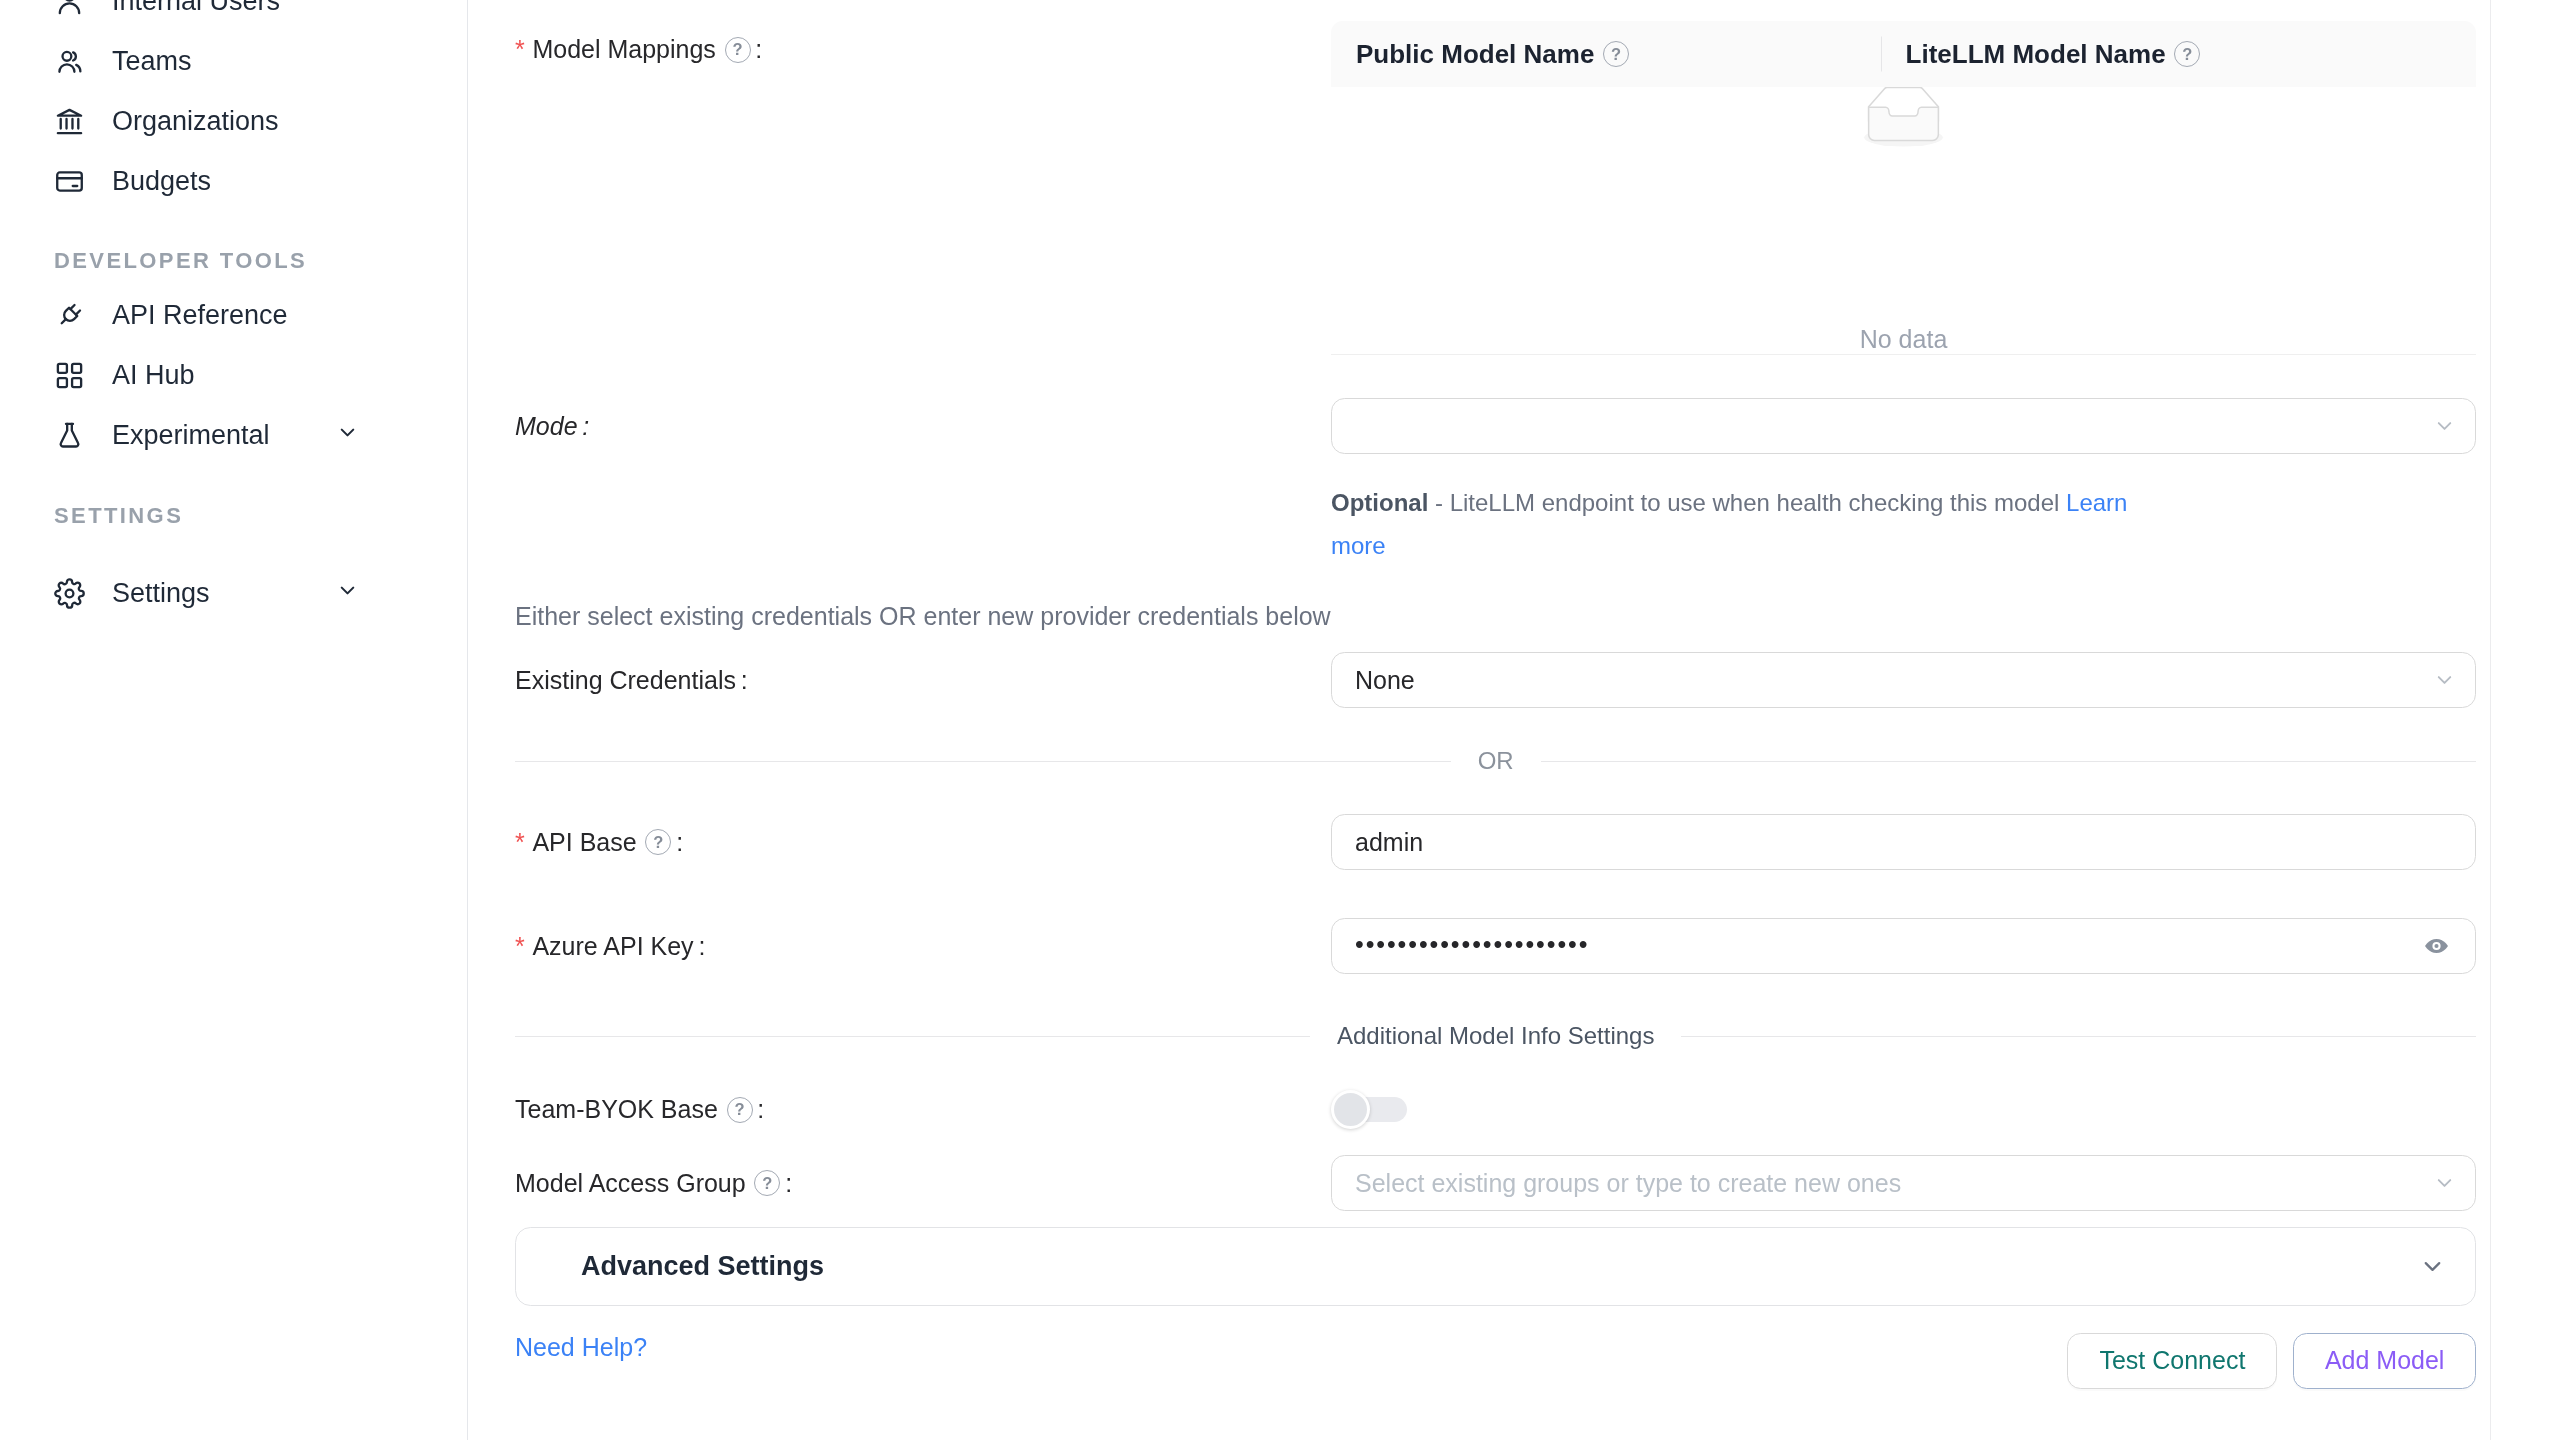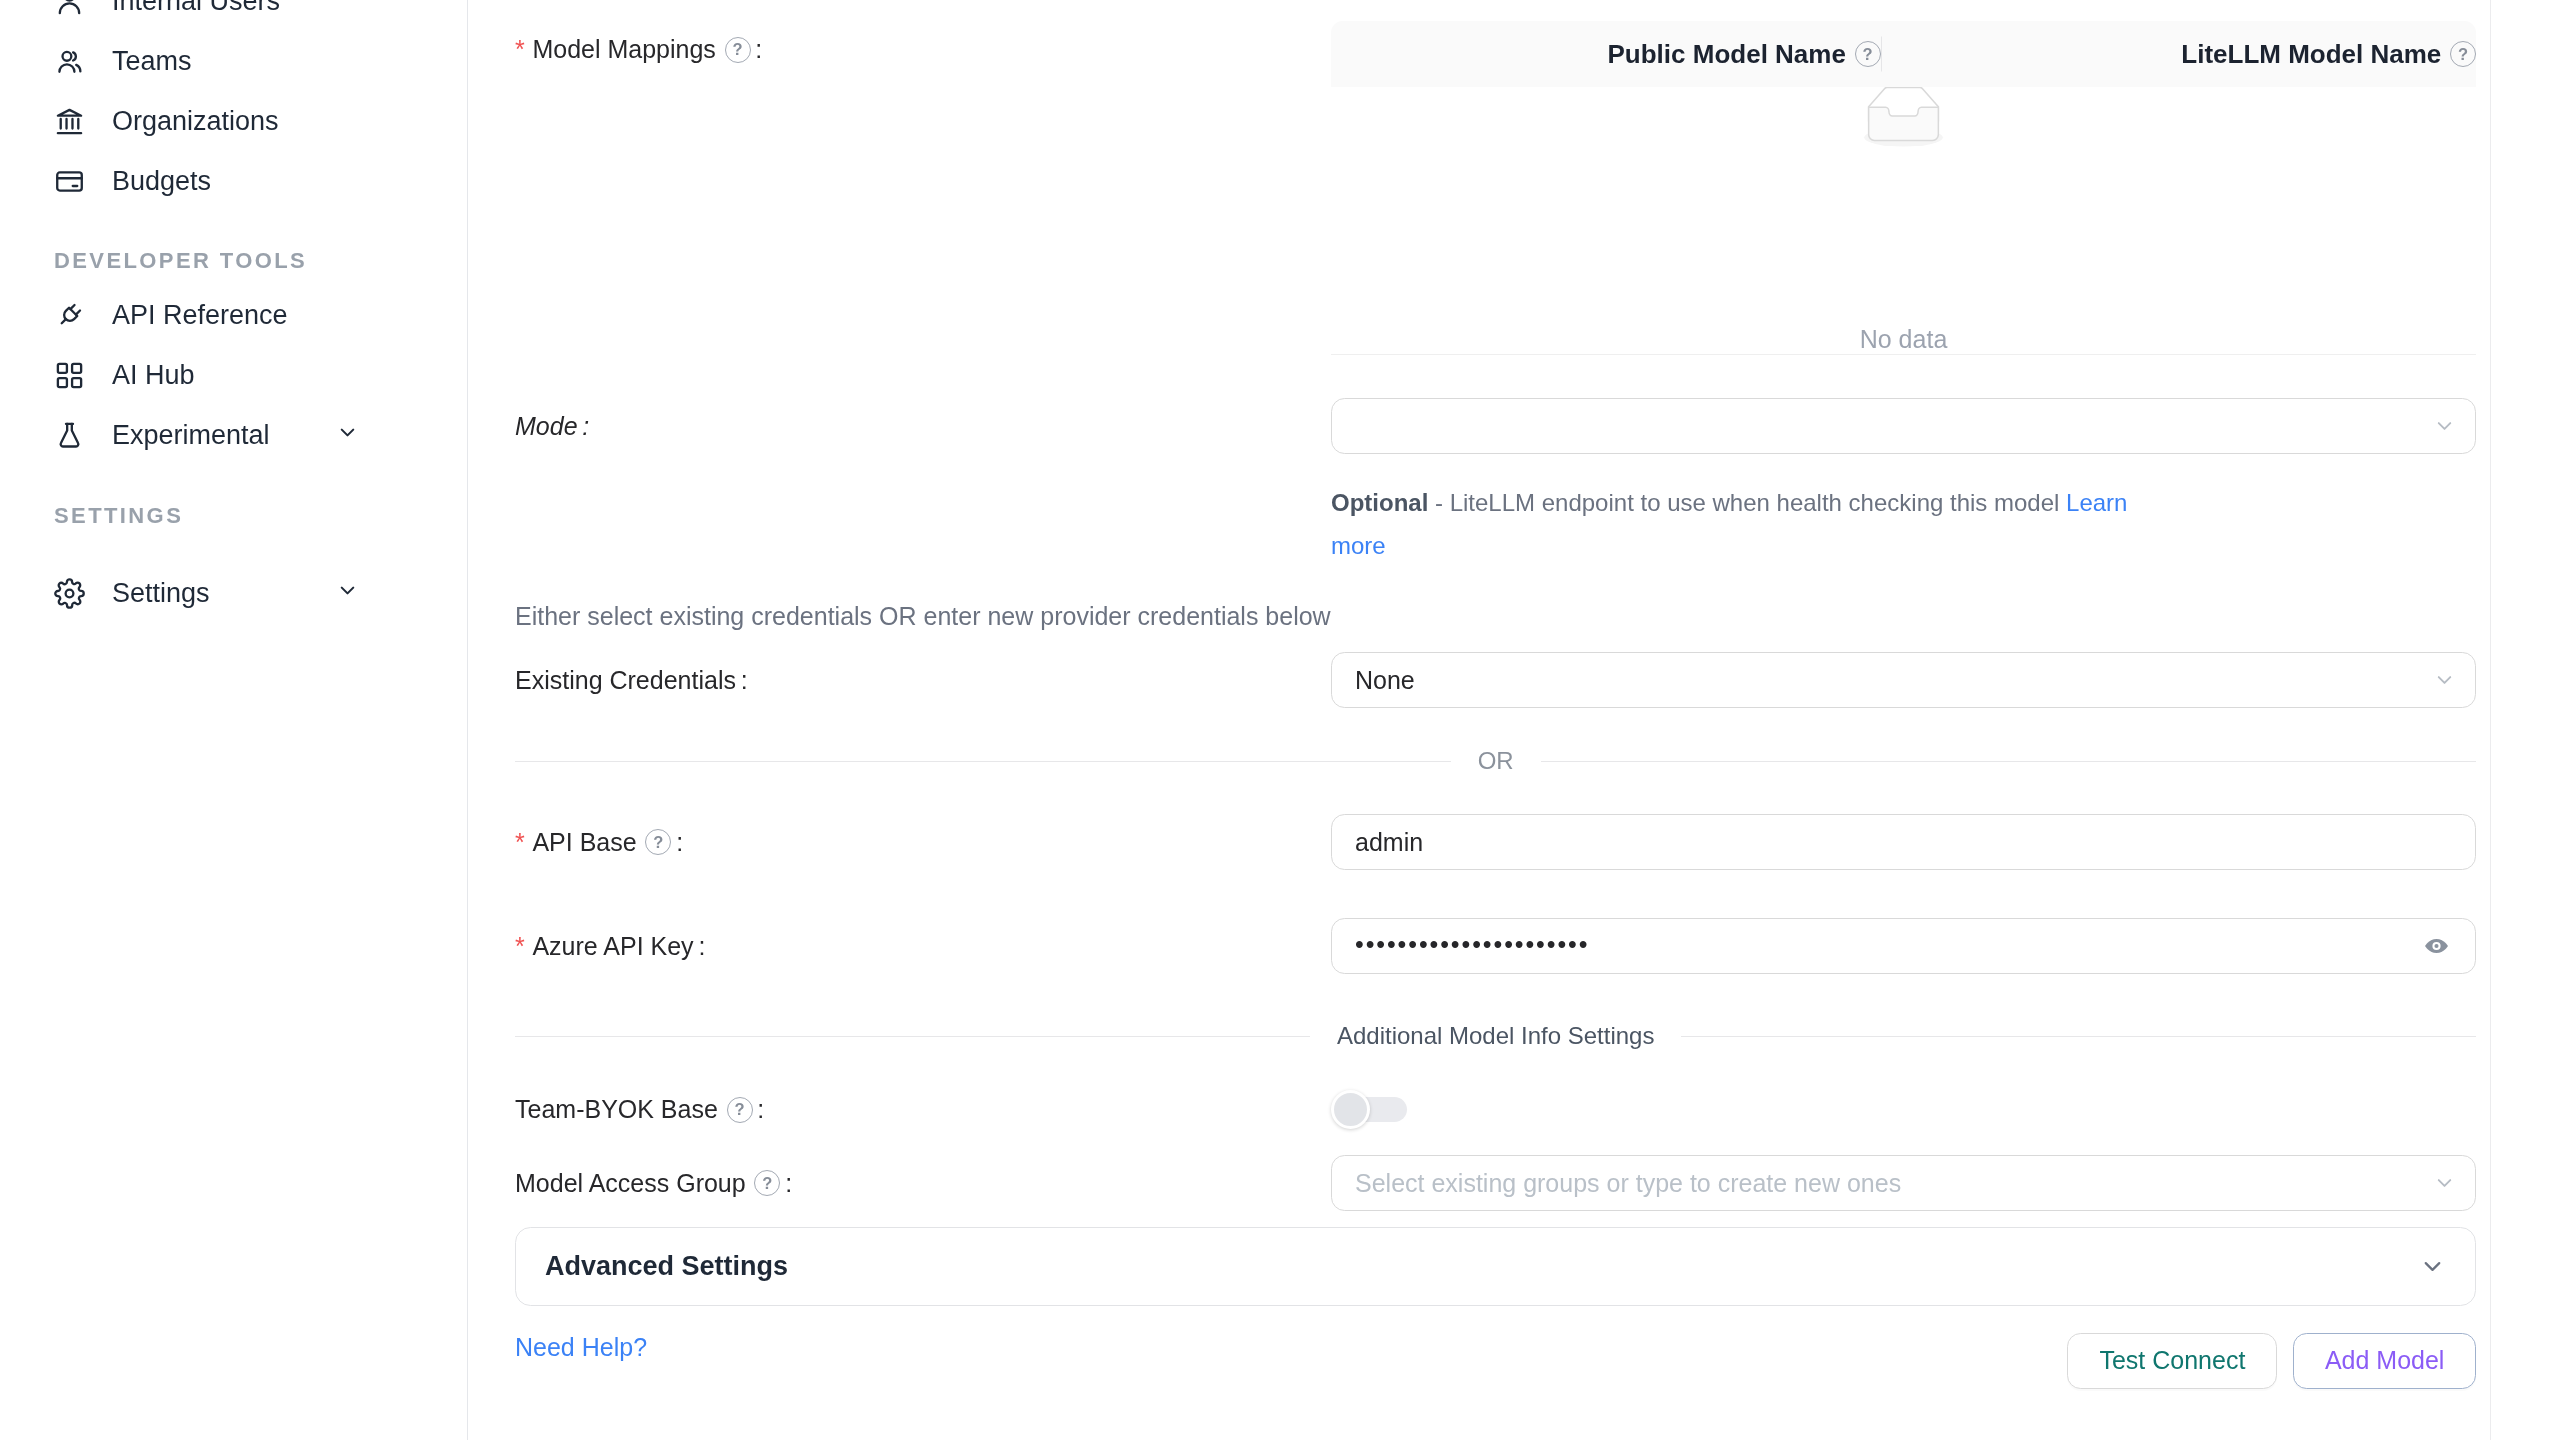--- a/index.html
+++ b/index.html
@@ -23,21 +23,21 @@
   .flabel{display:flex;align-items:center;font-size:25px;color:#27272a;}
   .req{color:#f05252;margin-right:7.7px;font-size:25px;line-height:1;}
   .help{width:26px;height:26px;border:1.9px solid #a3a9b3;border-radius:50%;display:inline-flex;align-items:center;justify-content:center;font-size:16.5px;font-weight:700;color:#868d98;margin-left:8.7px;box-sizing:border-box;flex:0 0 26px;}
   .colon{margin-left:4.8px;}
 
   .hint-top{font-size:24px;color:#6b7280;margin-top:-3.9px;line-height:29px;}
 
   
   .mapping-table{margin-top:21px;}
   .thead{display:grid;grid-template-columns:48% 52%;background:#fafafa;height:66px;align-items:stretch;border-radius:11.6px 11.6px 0 0;}
-  .th{font-size:26px;font-weight:700;color:#1c2330;padding-left:25px;display:flex;align-items:center;position:relative;justify-content:flex-end;}
+  .th{font-size:26px;font-weight:700;color:#1c2330;padding-left:25px;display:flex;align-items:center;position:relative;}
   .th + .th::before{content:"";position:absolute;left:0;top:50%;transform:translateY(-50%);width:1px;height:35px;background:#e6e6e8;}
   .tbody{height:267px;border-bottom:1px solid #efefef;display:flex;flex-direction:column;align-items:center;justify-content:space-between;gap:11.6px;}
   .nodata{font-size:25px;color:#9ca3af;}
 
   
   .control{position:relative;height:56px;border:1px solid #d9d9d9;border-radius:13.6px;background:#fff;display:flex;align-items:center;padding:0 58px 0 23px;font-size:25px;color:#27272a;box-sizing:border-box;}
   .control .sel-chevron{position:absolute;right:19.4px;top:50%;transform:translateY(-50%);color:#b6bcc4;}
   .control .sel-chevron svg{width:23px;height:23px;display:block;}
   .placeholder{color:#b9c0c8;}
   .pwd-dots{font-size:25px;letter-spacing:1.9px;color:#27272a;transform:translateY(-1.9px);}
@@ -59,21 +59,21 @@
   .divider.dark{margin:48px 0 39px 0;}
   .divider.dark .div-text{color:#4b5563;}
 
   
   .toggle{position:relative;width:76px;height:41px;cursor:pointer;}
   .toggle .track{position:absolute;left:11.6px;right:0;top:7.7px;height:25px;border-radius:12.6px;background:#e9eaee;}
   .toggle .knob{position:absolute;left:0;top:1px;width:39px;height:39px;border-radius:50%;background:#e2e4e8;border:3.9px solid #fff;box-sizing:border-box;box-shadow:0 1px 3.9px rgba(0,0,0,0.18);}
 
   
   .adv-card{margin-top:15.5px;height:79px;border:1px solid #e2e3e6;border-radius:15.5px;display:flex;align-items:center;padding:0 29px;box-sizing:border-box;cursor:pointer;background:#fff;}
-  .adv-title{font-size:27px;font-weight:700;color:#1f2937;}
+  .adv-title{font-size:27px;font-weight:700;color:#1f2937;margin-left:36px;}
   .adv-chevron{margin-left:auto;color:#6b7280;}
   .adv-chevron svg{width:27px;height:27px;display:block;}
 
   
   .footer{margin-top:27px;display:flex;align-items:flex-start;gap:28px;}
   .footer .link{font-size:25px;}
   .footer .btns{margin-left:auto;display:flex;align-items:center;}
   .btn{height:56px;border-radius:13.6px;background:#fff;display:inline-flex;align-items:center;justify-content:center;font-size:25px;padding:0 31px;box-sizing:border-box;cursor:pointer;box-shadow:0 1.9px 0 rgba(0,0,0,0.02);}
   .btn-default{border:1px solid #d9d9d9;color:#0f766e;}
   .btn-primary{border:1px solid #9fb1cd;color:#8b5cf6;margin-left:15.5px;}

